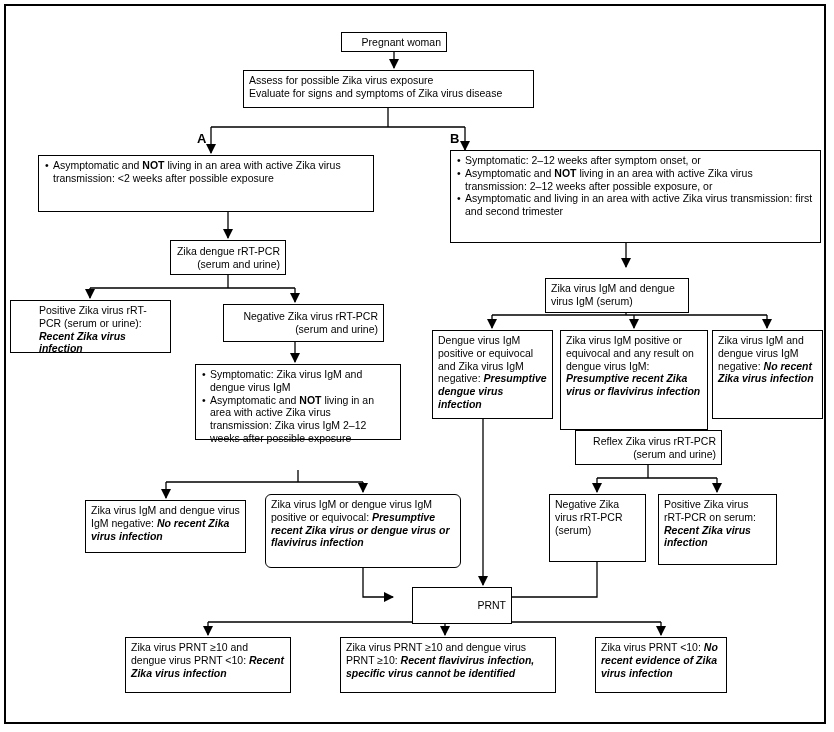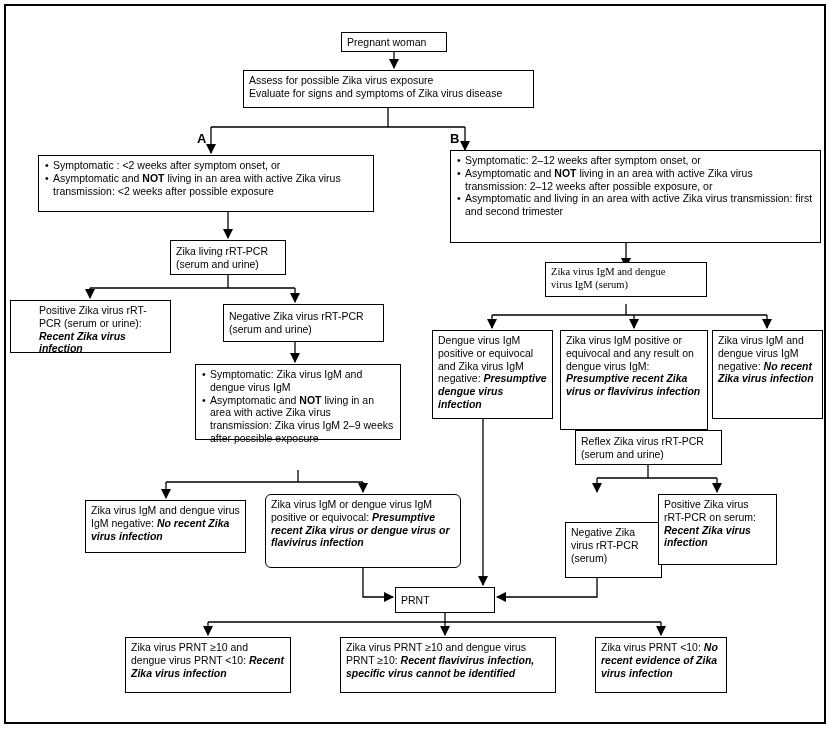--- a/index.html
+++ b/index.html
@@ -15,21 +15,21 @@
     border: 2px solid #000; box-sizing: border-box;
   }
   svg.connectors { position:absolute; left:0; top:0; width:834px; height:732px; }
   .flow { stroke:#000; stroke-width:1.3; fill:none; }
   .node {
     position:absolute; box-sizing:border-box;
     border:1.4px solid #000; background:#fff;
     font-size:10.5px; line-height:12.8px; color:#000;
     padding:3px 5px;
   }
-  .ctr { text-align:left; display:flex; flex-direction:column; justify-content:center; }
+  .ctr { text-align:right; display:flex; flex-direction:column; justify-content:center; }
   .em { font-weight:bold; font-style:italic; }
   .bullet { position:relative; padding-left:9px; }
   .bullet::before { content:"\2022"; position:absolute; left:1px; top:0; }
   .branch-label { position:absolute; font-weight:bold; font-size:13px; color:#000; }
 </style>
 </head>
 <body>
 
 <div id="stage">
   <div class="frame"></div>
@@ -76,58 +76,57 @@
   <div class="node ctr" style="left:341px; top:32px; width:106px; height:20px;">
     <span>Pregnant woman</span>
   </div>
 
   <div class="node" style="left:243px; top:70px; width:291px; height:38px;">
     <div>Assess for possible Zika virus exposure</div>
     <div>Evaluate for signs and symptoms of Zika virus disease</div>
   </div>
 
   <div class="node" style="left:38px; top:155px; width:336px; height:57px;">
-    <div class="bullet"><span>Symptomatic : &lt;2 weeks after symptom onset, or</span></div>
     <div class="bullet"><span>Asymptomatic and </span><b>NOT</b><span> living in an area with active Zika virus transmission: &lt;2 weeks after possible exposure</span></div>
   </div>
 
   <div class="node" style="left:450px; top:150px; width:371px; height:93px;">
     <div class="bullet"><span>Symptomatic: 2–12 weeks after symptom onset, or</span></div>
     <div class="bullet"><span>Asymptomatic and </span><b>NOT</b><span> living in an area with active Zika virus transmission: 2–12 weeks after possible exposure, or</span></div>
     <div class="bullet"><span>Asymptomatic and living in an area with active Zika virus transmission: first and second trimester</span></div>
   </div>
 
   <div class="node ctr" style="left:170px; top:240px; width:116px; height:35px;">
-    <div>Zika living rRT-PCR</div>
+    <div>Zika dengue rRT-PCR</div>
     <div>(serum and urine)</div>
   </div>
 
   <div class="node" style="left:10px; top:300px; width:161px; height:53px;padding-left:28px;">
     <span>Positive Zika virus rRT-PCR (serum or urine): </span><span class="em">Recent Zika virus infection</span>
   </div>
 
   <div class="node ctr" style="left:215px; top:304px; width:161px; height:38px;margin-left:8px;">
     <div>Negative Zika virus rRT-PCR</div>
     <div>(serum and urine)</div>
   </div>
 
   <div class="node" style="left:195px; top:364px; width:206px; height:76px;">
     <div class="bullet"><span>Symptomatic: Zika virus IgM and dengue virus IgM</span></div>
-    <div class="bullet"><span>Asymptomatic and </span><b>NOT</b><span> living in an area with active Zika virus transmission: Zika virus IgM 2–9 weeks after possible exposure</span></div>
+    <div class="bullet"><span>Asymptomatic and </span><b>NOT</b><span> living in an area with active Zika virus transmission: Zika virus IgM 2–12 weeks after possible exposure</span></div>
   </div>
 
   <div class="node" style="left:85px; top:500px; width:161px; height:53px;">
     <span>Zika virus IgM and dengue virus IgM negative: </span><span class="em">No recent Zika virus infection</span>
   </div>
 
   <div class="node" style="left:265px; top:494px; width:196px; height:74px;border-radius:6px;">
     <span>Zika virus IgM or dengue virus IgM positive or equivocal: </span><span class="em">Presumptive recent Zika virus or dengue virus or flavivirus infection</span>
   </div>
 
-  <div class="node" style="left:545px; top:262px; width:162px; height:35px;font-family:Liberation Serif, serif;">
+  <div class="node" style="left:545px; top:278px; width:144px; height:35px;">
     <div>Zika virus IgM and dengue</div>
     <div>virus IgM (serum)</div>
   </div>
 
   <div class="node" style="left:432px; top:330px; width:121px; height:89px;">
     <span>Dengue virus IgM positive or equivocal and Zika virus IgM negative: </span><span class="em">Presumptive dengue virus infection</span>
   </div>
 
   <div class="node" style="left:560px; top:330px; width:148px; height:100px;">
     <span>Zika virus IgM positive or equivocal and any result on dengue virus IgM: </span><span class="em">Presumptive recent Zika virus or flavivirus infection</span>
@@ -135,29 +134,29 @@
 
   <div class="node" style="left:712px; top:330px; width:111px; height:89px;">
     <span>Zika virus IgM and dengue virus IgM negative: </span><span class="em">No recent Zika virus infection</span>
   </div>
 
   <div class="node ctr" style="left:575px; top:430px; width:147px; height:35px;">
     <div>Reflex Zika virus rRT-PCR</div>
     <div>(serum and urine)</div>
   </div>
 
-  <div class="node" style="left:549px; top:522px; width:97px; height:56px;margin-left:16px;">
+  <div class="node" style="left:549px; top:494px; width:97px; height:68px;">
     <span>Negative Zika virus rRT-PCR (serum)</span>
   </div>
 
   <div class="node" style="left:658px; top:494px; width:119px; height:71px;">
     <span>Positive Zika virus rRT-PCR on serum: </span><span class="em">Recent Zika virus infection</span>
   </div>
 
-  <div class="node ctr" style="left:395px; top:587px; width:100px; height:26px;">
+  <div class="node ctr" style="left:412px; top:587px; width:100px; height:37px;">
     <span>PRNT</span>
   </div>
 
   <div class="node" style="left:125px; top:637px; width:166px; height:56px;">
     <span>Zika virus PRNT ≥10 and dengue virus PRNT &lt;10: </span><span class="em">Recent Zika virus infection</span>
   </div>
 
   <div class="node" style="left:340px; top:637px; width:216px; height:56px;">
     <span>Zika virus PRNT ≥10 and dengue virus PRNT ≥10: </span><span class="em">Recent flavivirus infection, specific virus cannot be identified</span>
   </div>

